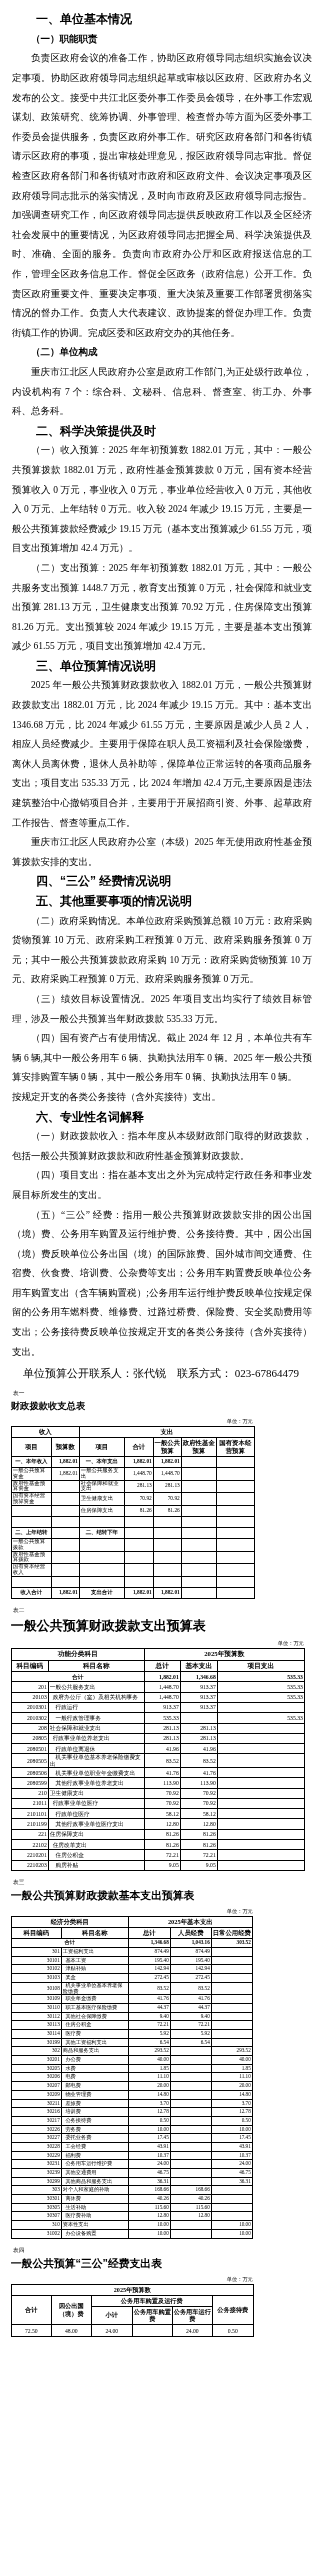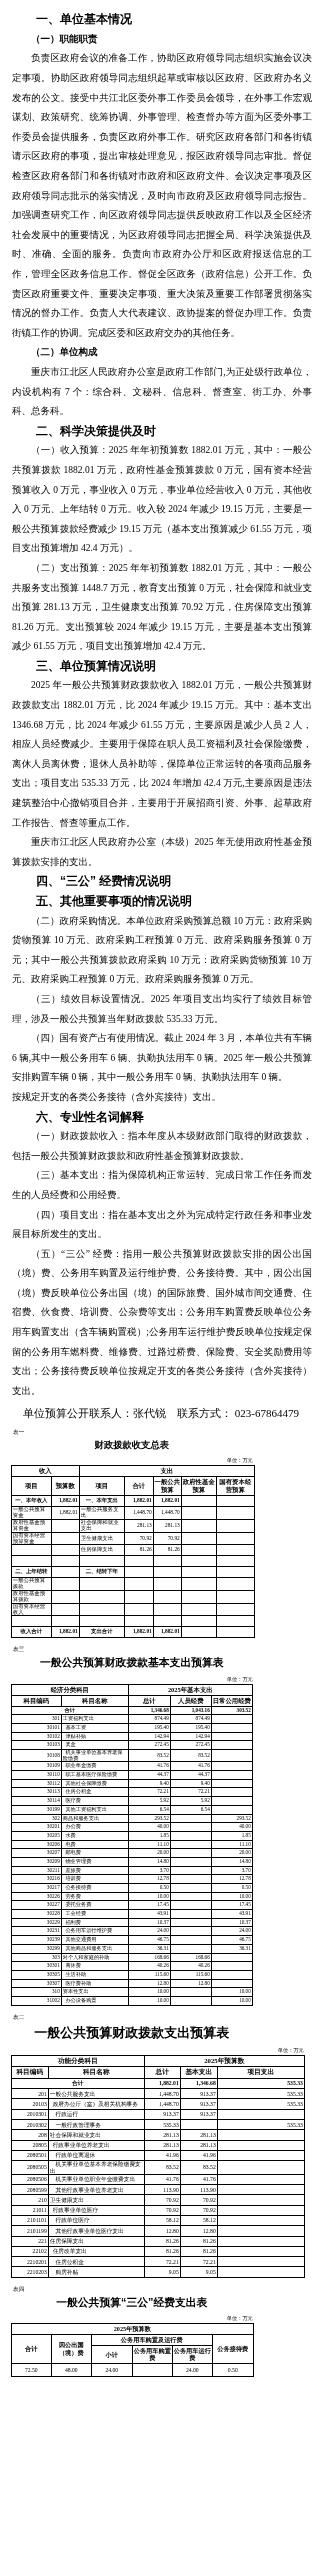--- a/index.html
+++ b/index.html
@@ -8,21 +8,21 @@
   
   .text-body{padding:10.3px 13px 0 12px;font-size:9.5px;line-height:19.6px;text-align:justify;}
   .sec-h1{font-family:"Liberation Sans","DejaVu Sans",sans-serif;font-weight:bold;font-size:12px;text-indent:2em;}
   .sec-h2{font-weight:bold;font-size:9.5px;text-indent:2em;}
   .para{text-indent:2em;}
   .para.flush{text-indent:0;}
   .contact{font-size:11px;font-weight:normal;margin:4.1px 13px 3.1px 12px;text-indent:1em;}
   
   .tables-area{padding-bottom:20.6px;}
   .tbl-tag{font-size:5.7px;margin:8.2px 0 0 13px;}
-  .tbl-title{width:242px;margin:2.1px 0 0 10.8px;text-align:center;font-weight:bold;
+  .tbl-title{width:242px;margin:2.1px 0 0 10.8px;font-weight:bold;
              font-family:"Liberation Sans","DejaVu Sans",sans-serif;}
   .ts-m{font-size:9.3px;}.ts-l{font-size:10.8px;}.ts-xl{font-size:13px;}
   .tbl-unit{font-size:5.2px;text-align:right;margin:5.2px 0 1px 10.8px;padding-right:1.5px;}
   table{border-collapse:collapse;table-layout:fixed;margin-left:10.8px;}
   th,td{border:0.5px solid #000;overflow:hidden;vertical-align:middle;padding:0 1px;}
   th{font-weight:bold;text-align:center;padding:1px 0.5px;font-size:var(--hfs);line-height:1.25;}
   td{white-space:pre-wrap;font-size:var(--fs);height:var(--rh);line-height:1.1;}
   .a-l{text-align:left;}.a-c{text-align:center;}.a-r{text-align:right;}
   .bold{font-weight:bold;}
 </style>
@@ -39,25 +39,24 @@
       <div class="sec-h1">二、科学决策提供及时</div>
       <div class="para">（一）收入预算：2025 年年初预算数 1882.01 万元，其中：一般公共预算拨款 1882.01 万元，政府性基金预算拨款 0 万元，国有资本经营预算收入 0 万元，事业收入 0 万元，事业单位经营收入 0 万元，其他收入 0 万元、上年结转 0 万元。收入较 2024 年减少 19.15 万元，主要是一般公共预算拨款经费减少 19.15 万元（基本支出预算减少 61.55 万元，项目支出预算增加 42.4 万元）。</div>
       <div class="para">（二）支出预算：2025 年年初预算数 1882.01 万元，其中：一般公共服务支出预算 1448.7 万元，教育支出预算 0 万元，社会保障和就业支出预算 281.13 万元，卫生健康支出预算 70.92 万元，住房保障支出预算 81.26 万元。支出预算较 2024 年减少 19.15 万元，主要是基本支出预算减少 61.55 万元，项目支出预算增加 42.4 万元。</div>
       <div class="sec-h1">三、单位预算情况说明</div>
       <div class="para">2025 年一般公共预算财政拨款收入 1882.01 万元，一般公共预算财政拨款支出 1882.01 万元，比 2024 年减少 19.15 万元。其中：基本支出 1346.68 万元，比 2024 年减少 61.55 万元，主要原因是减少人员 2 人，相应人员经费减少。主要用于保障在职人员工资福利及社会保险缴费，离休人员离休费，退休人员补助等，保障单位正常运转的各项商品服务支出；项目支出 535.33 万元，比 2024 年增加 42.4 万元,主要原因是违法建筑整治中心撤销项目合并，主要用于开展招商引资、外事、起草政府工作报告、督查等重点工作。</div>
       <div class="para">重庆市江北区人民政府办公室（本级）2025 年无使用政府性基金预算拨款安排的支出。</div>
       <div class="sec-h1">四、“三公” 经费情况说明</div>
       <div class="sec-h1">五、其他重要事项的情况说明</div>
       <div class="para">（二）政府采购情况。本单位政府采购预算总额 10 万元：政府采购货物预算 10 万元、政府采购工程预算 0 万元、政府采购服务预算 0 万元；其中一般公共预算拨款政府采购 10 万元：政府采购货物预算 10 万元、政府采购工程预算 0 万元、政府采购服务预算 0 万元。</div>
       <div class="para">（三）绩效目标设置情况。2025 年项目支出均实行了绩效目标管理，涉及一般公共预算当年财政拨款 535.33 万元。</div>
-      <div class="para">（四）国有资产占有使用情况。截止 2024 年 3 月，本单位共有车辆 6 辆,其中一般公务用车 6 辆、执勤执法用车 0 辆。2025 年一般公共预算安排购置车辆 0 辆，其中一般公务用车 0 辆、执勤执法用车 0 辆。</div>
+      <div class="para">（四）国有资产占有使用情况。截止 2024 年 12 月，本单位共有车辆 6 辆,其中一般公务用车 6 辆、执勤执法用车 0 辆。2025 年一般公共预算安排购置车辆 0 辆，其中一般公务用车 0 辆、执勤执法用车 0 辆。</div>
       <div class="para flush">按规定开支的各类公务接待（含外宾接待）支出。</div>
       <div class="sec-h1">六、专业性名词解释</div>
       <div class="para">（一）财政拨款收入：指本年度从本级财政部门取得的财政拨款，包括一般公共预算财政拨款和政府性基金预算财政拨款。</div>
-      <div class="para">（三）基本支出：指为保障机构正常运转、完成日常工作任务而发生的人员经费和公用经费。</div>
       <div class="para">（四）项目支出：指在基本支出之外为完成特定行政任务和事业发展目标所发生的支出。</div>
       <div class="para">（五）“三公” 经费：指用一般公共预算财政拨款安排的因公出国（境）费、公务用车购置及运行维护费、公务接待费。其中，因公出国（境）费反映单位公务出国（境）的国际旅费、国外城市间交通费、住宿费、伙食费、培训费、公杂费等支出；公务用车购置费反映单位公务用车购置支出（含车辆购置税）;公务用车运行维护费反映单位按规定保留的公务用车燃料费、维修费、过路过桥费、保险费、安全奖励费用等支出；公务接待费反映单位按规定开支的各类公务接待（含外宾接待）支出。</div>
     </div>
   <div class="contact">单位预算公开联系人：张代锐　联系方式： 023-67864479</div>
   <div class="tables-area">
       <div>
         <div class="tbl-tag">表一</div>
         <div class="tbl-title ts-m">财政拨款收支总表</div>
         <div class="tbl-unit" style="width: 242px;">单位：万元</div>
         <table style="width: 242px; --fs: 5.4px; --rh: 9.8px; --hfs: 6.4px;">
@@ -191,20 +190,181 @@
               <td class="a-c bold">支出合计</td>
               <td class="a-r bold">1,882.01</td>
               <td class="a-r bold">1,882.01</td>
               <td class="a-l bold"></td>
               <td class="a-l bold"></td>
             </tr>
           </tbody>
         </table>
       </div>
       <div>
+        <div class="tbl-tag">表二</div>
+        <div class="tbl-title ts-xl">一般公共预算财政拨款支出预算表</div>
+        <div class="tbl-unit" style="width: 293px;">单位：万元</div>
+        <table style="width: 293px; --fs: 5.7px; --rh: 9.3px; --hfs: 6.7px;">
+          <colgroup>
+            <col style="width: 37px;">
+            <col style="width: 96px;">
+            <col style="width: 36px;">
+            <col style="width: 37px;">
+            <col style="width: 87px;">
+          </colgroup>
+          <thead>
+            <tr>
+              <th class="a-c" colspan="2">功能分类科目</th>
+              <th class="a-c" colspan="3">2025年预算数</th>
+            </tr>
+            <tr>
+              <th class="a-c">科目编码</th>
+              <th class="a-c">科目名称</th>
+              <th class="a-c">总计</th>
+              <th class="a-c">基本支出</th>
+              <th class="a-c">项目支出</th>
+            </tr>
+          </thead>
+          <tbody>
+            <tr>
+              <td class="a-c bold" colspan="2">合计</td>
+              <td class="a-r bold">1,882.01</td>
+              <td class="a-r bold">1,346.68</td>
+              <td class="a-r bold">535.33</td>
+            </tr>
+            <tr>
+              <td class="a-r">201</td>
+              <td class="a-l">一般公共服务支出</td>
+              <td class="a-r">1,448.70</td>
+              <td class="a-r">913.37</td>
+              <td class="a-r">535.33</td>
+            </tr>
+            <tr>
+              <td class="a-r"> 20103</td>
+              <td class="a-l">  政府办公厅（室）及相关机构事务</td>
+              <td class="a-r">1,448.70</td>
+              <td class="a-r">913.37</td>
+              <td class="a-r">535.33</td>
+            </tr>
+            <tr>
+              <td class="a-r">  2010301</td>
+              <td class="a-l">    行政运行</td>
+              <td class="a-r">913.37</td>
+              <td class="a-r">913.37</td>
+              <td class="a-l"></td>
+            </tr>
+            <tr>
+              <td class="a-r">  2010302</td>
+              <td class="a-l">    一般行政管理事务</td>
+              <td class="a-r">535.33</td>
+              <td class="a-l"></td>
+              <td class="a-r">535.33</td>
+            </tr>
+            <tr>
+              <td class="a-r">208</td>
+              <td class="a-l">社会保障和就业支出</td>
+              <td class="a-r">281.13</td>
+              <td class="a-r">281.13</td>
+              <td class="a-l"></td>
+            </tr>
+            <tr>
+              <td class="a-r"> 20805</td>
+              <td class="a-l">  行政事业单位养老支出</td>
+              <td class="a-r">281.13</td>
+              <td class="a-r">281.13</td>
+              <td class="a-l"></td>
+            </tr>
+            <tr>
+              <td class="a-r">  2080501</td>
+              <td class="a-l">    行政单位离退休</td>
+              <td class="a-r">41.96</td>
+              <td class="a-r">41.96</td>
+              <td class="a-l"></td>
+            </tr>
+            <tr>
+              <td class="a-r">  2080505</td>
+              <td class="a-l">    机关事业单位基本养老保险缴费支出</td>
+              <td class="a-r">83.52</td>
+              <td class="a-r">83.52</td>
+              <td class="a-l"></td>
+            </tr>
+            <tr>
+              <td class="a-r">  2080506</td>
+              <td class="a-l">    机关事业单位职业年金缴费支出</td>
+              <td class="a-r">41.76</td>
+              <td class="a-r">41.76</td>
+              <td class="a-l"></td>
+            </tr>
+            <tr>
+              <td class="a-r">  2080599</td>
+              <td class="a-l">    其他行政事业单位养老支出</td>
+              <td class="a-r">113.90</td>
+              <td class="a-r">113.90</td>
+              <td class="a-l"></td>
+            </tr>
+            <tr>
+              <td class="a-r">210</td>
+              <td class="a-l">卫生健康支出</td>
+              <td class="a-r">70.92</td>
+              <td class="a-r">70.92</td>
+              <td class="a-l"></td>
+            </tr>
+            <tr>
+              <td class="a-r"> 21011</td>
+              <td class="a-l">  行政事业单位医疗</td>
+              <td class="a-r">70.92</td>
+              <td class="a-r">70.92</td>
+              <td class="a-l"></td>
+            </tr>
+            <tr>
+              <td class="a-r">  2101101</td>
+              <td class="a-l">    行政单位医疗</td>
+              <td class="a-r">58.12</td>
+              <td class="a-r">58.12</td>
+              <td class="a-l"></td>
+            </tr>
+            <tr>
+              <td class="a-r">  2101199</td>
+              <td class="a-l">    其他行政事业单位医疗支出</td>
+              <td class="a-r">12.80</td>
+              <td class="a-r">12.80</td>
+              <td class="a-l"></td>
+            </tr>
+            <tr>
+              <td class="a-r">221</td>
+              <td class="a-l">住房保障支出</td>
+              <td class="a-r">81.26</td>
+              <td class="a-r">81.26</td>
+              <td class="a-l"></td>
+            </tr>
+            <tr>
+              <td class="a-r"> 22102</td>
+              <td class="a-l">  住房改革支出</td>
+              <td class="a-r">81.26</td>
+              <td class="a-r">81.26</td>
+              <td class="a-l"></td>
+            </tr>
+            <tr>
+              <td class="a-r">  2210201</td>
+              <td class="a-l">    住房公积金</td>
+              <td class="a-r">72.21</td>
+              <td class="a-r">72.21</td>
+              <td class="a-l"></td>
+            </tr>
+            <tr>
+              <td class="a-r">  2210203</td>
+              <td class="a-l">    购房补贴</td>
+              <td class="a-r">9.05</td>
+              <td class="a-r">9.05</td>
+              <td class="a-l"></td>
+            </tr>
+          </tbody>
+        </table>
+      </div>
+      <div>
         <div class="tbl-tag">表三</div>
         <div class="tbl-title ts-l">一般公共预算财政拨款基本支出预算表</div>
         <div class="tbl-unit" style="width: 242px;">单位：万元</div>
         <table style="width: 242px; --fs: 5.2px; --rh: 7.7px; --hfs: 6.4px;">
           <colgroup>
             <col style="width: 50px;">
             <col style="width: 67px;">
             <col style="width: 42px;">
             <col style="width: 41px;">
             <col style="width: 41px;">
@@ -452,181 +612,20 @@
               <td class="a-r">10.00</td>
               <td class="a-l"></td>
               <td class="a-r">10.00</td>
             </tr>
             <tr>
               <td class="a-r"> 31002</td>
               <td class="a-l">  办公设备购置</td>
               <td class="a-r">10.00</td>
               <td class="a-l"></td>
               <td class="a-r">10.00</td>
-            </tr>
-          </tbody>
-        </table>
-      </div>
-      <div>
-        <div class="tbl-tag">表二</div>
-        <div class="tbl-title ts-xl">一般公共预算财政拨款支出预算表</div>
-        <div class="tbl-unit" style="width: 293px;">单位：万元</div>
-        <table style="width: 293px; --fs: 5.7px; --rh: 9.3px; --hfs: 6.7px;">
-          <colgroup>
-            <col style="width: 37px;">
-            <col style="width: 96px;">
-            <col style="width: 36px;">
-            <col style="width: 37px;">
-            <col style="width: 87px;">
-          </colgroup>
-          <thead>
-            <tr>
-              <th class="a-c" colspan="2">功能分类科目</th>
-              <th class="a-c" colspan="3">2025年预算数</th>
-            </tr>
-            <tr>
-              <th class="a-c">科目编码</th>
-              <th class="a-c">科目名称</th>
-              <th class="a-c">总计</th>
-              <th class="a-c">基本支出</th>
-              <th class="a-c">项目支出</th>
-            </tr>
-          </thead>
-          <tbody>
-            <tr>
-              <td class="a-c bold" colspan="2">合计</td>
-              <td class="a-r bold">1,882.01</td>
-              <td class="a-r bold">1,346.68</td>
-              <td class="a-r bold">535.33</td>
-            </tr>
-            <tr>
-              <td class="a-r">201</td>
-              <td class="a-l">一般公共服务支出</td>
-              <td class="a-r">1,448.70</td>
-              <td class="a-r">913.37</td>
-              <td class="a-r">535.33</td>
-            </tr>
-            <tr>
-              <td class="a-r"> 20103</td>
-              <td class="a-l">  政府办公厅（室）及相关机构事务</td>
-              <td class="a-r">1,448.70</td>
-              <td class="a-r">913.37</td>
-              <td class="a-r">535.33</td>
-            </tr>
-            <tr>
-              <td class="a-r">  2010301</td>
-              <td class="a-l">    行政运行</td>
-              <td class="a-r">913.37</td>
-              <td class="a-r">913.37</td>
-              <td class="a-l"></td>
-            </tr>
-            <tr>
-              <td class="a-r">  2010302</td>
-              <td class="a-l">    一般行政管理事务</td>
-              <td class="a-r">535.33</td>
-              <td class="a-l"></td>
-              <td class="a-r">535.33</td>
-            </tr>
-            <tr>
-              <td class="a-r">208</td>
-              <td class="a-l">社会保障和就业支出</td>
-              <td class="a-r">281.13</td>
-              <td class="a-r">281.13</td>
-              <td class="a-l"></td>
-            </tr>
-            <tr>
-              <td class="a-r"> 20805</td>
-              <td class="a-l">  行政事业单位养老支出</td>
-              <td class="a-r">281.13</td>
-              <td class="a-r">281.13</td>
-              <td class="a-l"></td>
-            </tr>
-            <tr>
-              <td class="a-r">  2080501</td>
-              <td class="a-l">    行政单位离退休</td>
-              <td class="a-r">41.96</td>
-              <td class="a-r">41.96</td>
-              <td class="a-l"></td>
-            </tr>
-            <tr>
-              <td class="a-r">  2080505</td>
-              <td class="a-l">    机关事业单位基本养老保险缴费支出</td>
-              <td class="a-r">83.52</td>
-              <td class="a-r">83.52</td>
-              <td class="a-l"></td>
-            </tr>
-            <tr>
-              <td class="a-r">  2080506</td>
-              <td class="a-l">    机关事业单位职业年金缴费支出</td>
-              <td class="a-r">41.76</td>
-              <td class="a-r">41.76</td>
-              <td class="a-l"></td>
-            </tr>
-            <tr>
-              <td class="a-r">  2080599</td>
-              <td class="a-l">    其他行政事业单位养老支出</td>
-              <td class="a-r">113.90</td>
-              <td class="a-r">113.90</td>
-              <td class="a-l"></td>
-            </tr>
-            <tr>
-              <td class="a-r">210</td>
-              <td class="a-l">卫生健康支出</td>
-              <td class="a-r">70.92</td>
-              <td class="a-r">70.92</td>
-              <td class="a-l"></td>
-            </tr>
-            <tr>
-              <td class="a-r"> 21011</td>
-              <td class="a-l">  行政事业单位医疗</td>
-              <td class="a-r">70.92</td>
-              <td class="a-r">70.92</td>
-              <td class="a-l"></td>
-            </tr>
-            <tr>
-              <td class="a-r">  2101101</td>
-              <td class="a-l">    行政单位医疗</td>
-              <td class="a-r">58.12</td>
-              <td class="a-r">58.12</td>
-              <td class="a-l"></td>
-            </tr>
-            <tr>
-              <td class="a-r">  2101199</td>
-              <td class="a-l">    其他行政事业单位医疗支出</td>
-              <td class="a-r">12.80</td>
-              <td class="a-r">12.80</td>
-              <td class="a-l"></td>
-            </tr>
-            <tr>
-              <td class="a-r">221</td>
-              <td class="a-l">住房保障支出</td>
-              <td class="a-r">81.26</td>
-              <td class="a-r">81.26</td>
-              <td class="a-l"></td>
-            </tr>
-            <tr>
-              <td class="a-r"> 22102</td>
-              <td class="a-l">  住房改革支出</td>
-              <td class="a-r">81.26</td>
-              <td class="a-r">81.26</td>
-              <td class="a-l"></td>
-            </tr>
-            <tr>
-              <td class="a-r">  2210201</td>
-              <td class="a-l">    住房公积金</td>
-              <td class="a-r">72.21</td>
-              <td class="a-r">72.21</td>
-              <td class="a-l"></td>
-            </tr>
-            <tr>
-              <td class="a-r">  2210203</td>
-              <td class="a-l">    购房补贴</td>
-              <td class="a-r">9.05</td>
-              <td class="a-r">9.05</td>
-              <td class="a-l"></td>
             </tr>
           </tbody>
         </table>
       </div>
       <div>
         <div class="tbl-tag">表四</div>
         <div class="tbl-title ts-l">一般公共预算“三公”经费支出表</div>
         <div class="tbl-unit" style="width: 242px;">单位：万元</div>
         <table style="width: 242px; --fs: 5.7px; --rh: 11.3px; --hfs: 6.2px;">
           <colgroup>

